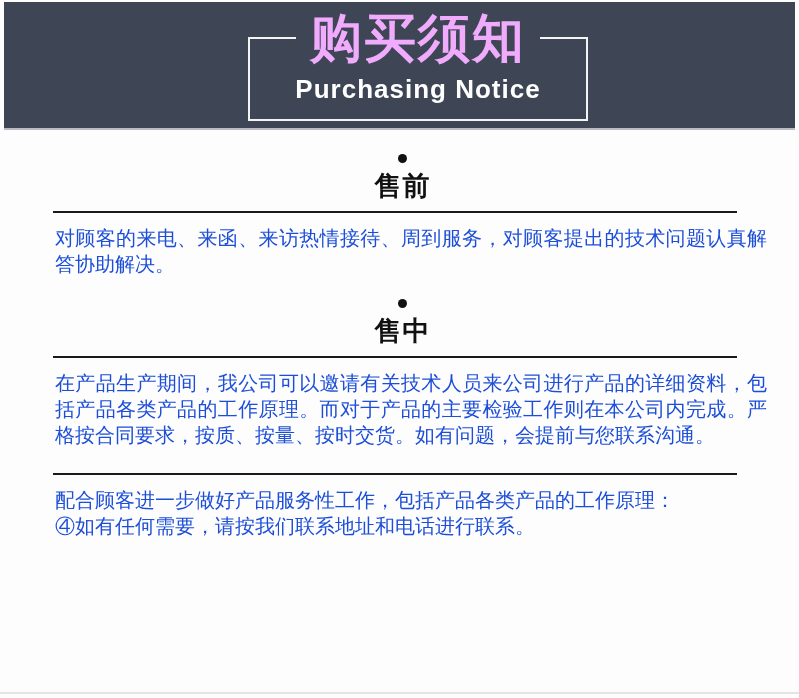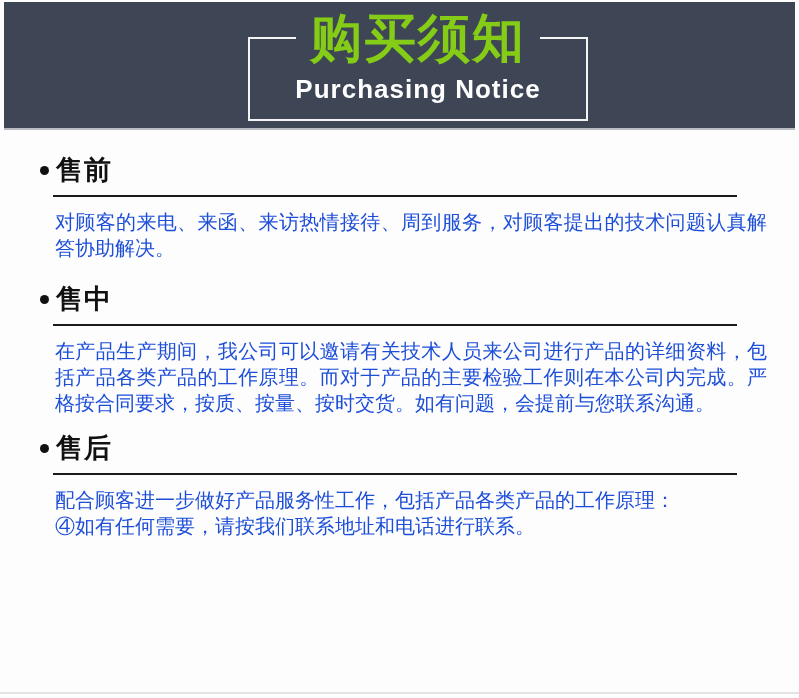--- a/index.html
+++ b/index.html
@@ -29,21 +29,21 @@
     width: 340px; height: 84px;
     border: 2px solid #f4f4f4;
   }
   .page-title {
     position: absolute;
     top: -33px; left: 50%;
     transform: translateX(-50%);
     background: #3e4656;
     padding: 0 14px;
     white-space: nowrap;
-    color: #84cc16;
+    color: #f0abfc;
     font-size: 52px;
     line-height: 64px;
     font-weight: bold;
     letter-spacing: 2px;
   }
   .page-subtitle {
     position: absolute;
     top: 35px; left: 0;
     width: 100%;
     text-align: center;
@@ -60,20 +60,21 @@
     width: 799px;
   }
   .sec { margin: 0 34px 0 40px; }
   .sec-presale  { padding-top: 24px; }
   .sec-midsale  { padding-top: 22px; }
   .sec-aftersale{ padding-top: 16px; }
   .sec-head {
     display: flex;
     align-items: center;
     gap: 7px;
+    flex-direction: column;
   }
   .bullet {
     width: 9px; height: 9px;
     border-radius: 50%;
     background: #111111;
     flex: 0 0 auto;
   }
   .sec-title {
     font-size: 27px;
     line-height: 32px;
@@ -133,24 +134,20 @@
         <span class="bullet"></span>
         <span class="sec-title">售中</span>
       </div>
       <div class="rule"></div>
       <div class="sec-body">
         <p class="para">在产品生产期间，我公司可以邀请有关技术人员来公司进行产品的详细资料，包括产品各类产品的工作原理。而对于产品的主要检验工作则在本公司内完成。严格按合同要求，按质、按量、按时交货。如有问题，会提前与您联系沟通。</p>
       </div>
     </section>
 
     <section class="sec sec-aftersale">
-      <div class="sec-head">
-        <span class="bullet"></span>
-        <span class="sec-title">售后</span>
-      </div>
       <div class="rule"></div>
       <div class="sec-body">
         <p class="para">配合顾客进一步做好产品服务性工作，包括产品各类产品的工作原理：</p>
         <p class="para">④如有任何需要，请按我们联系地址和电话进行联系。</p>
       </div>
     </section>
 
   </div>
 
   <div class="bottom-edge"></div>

